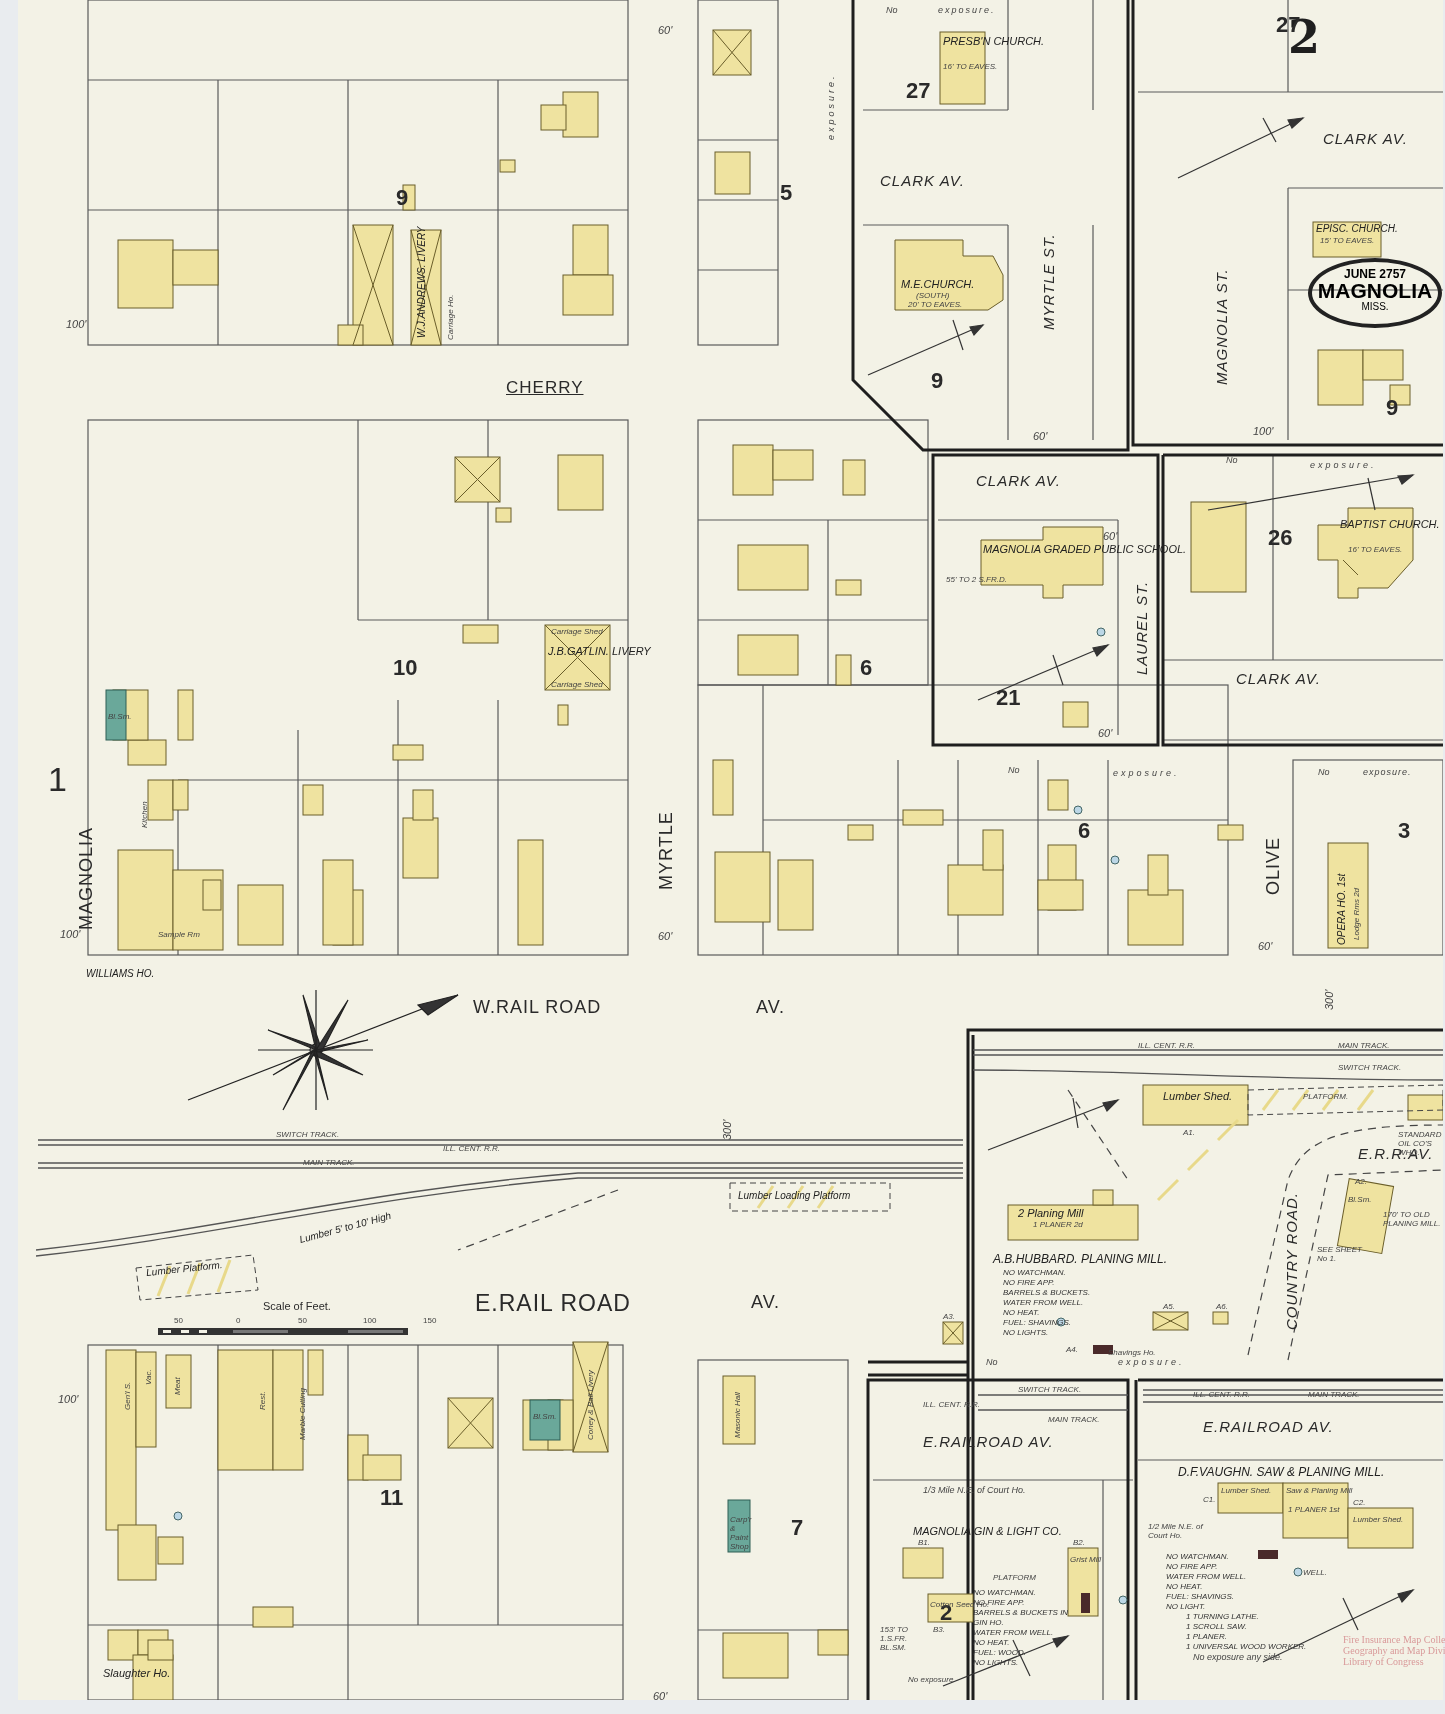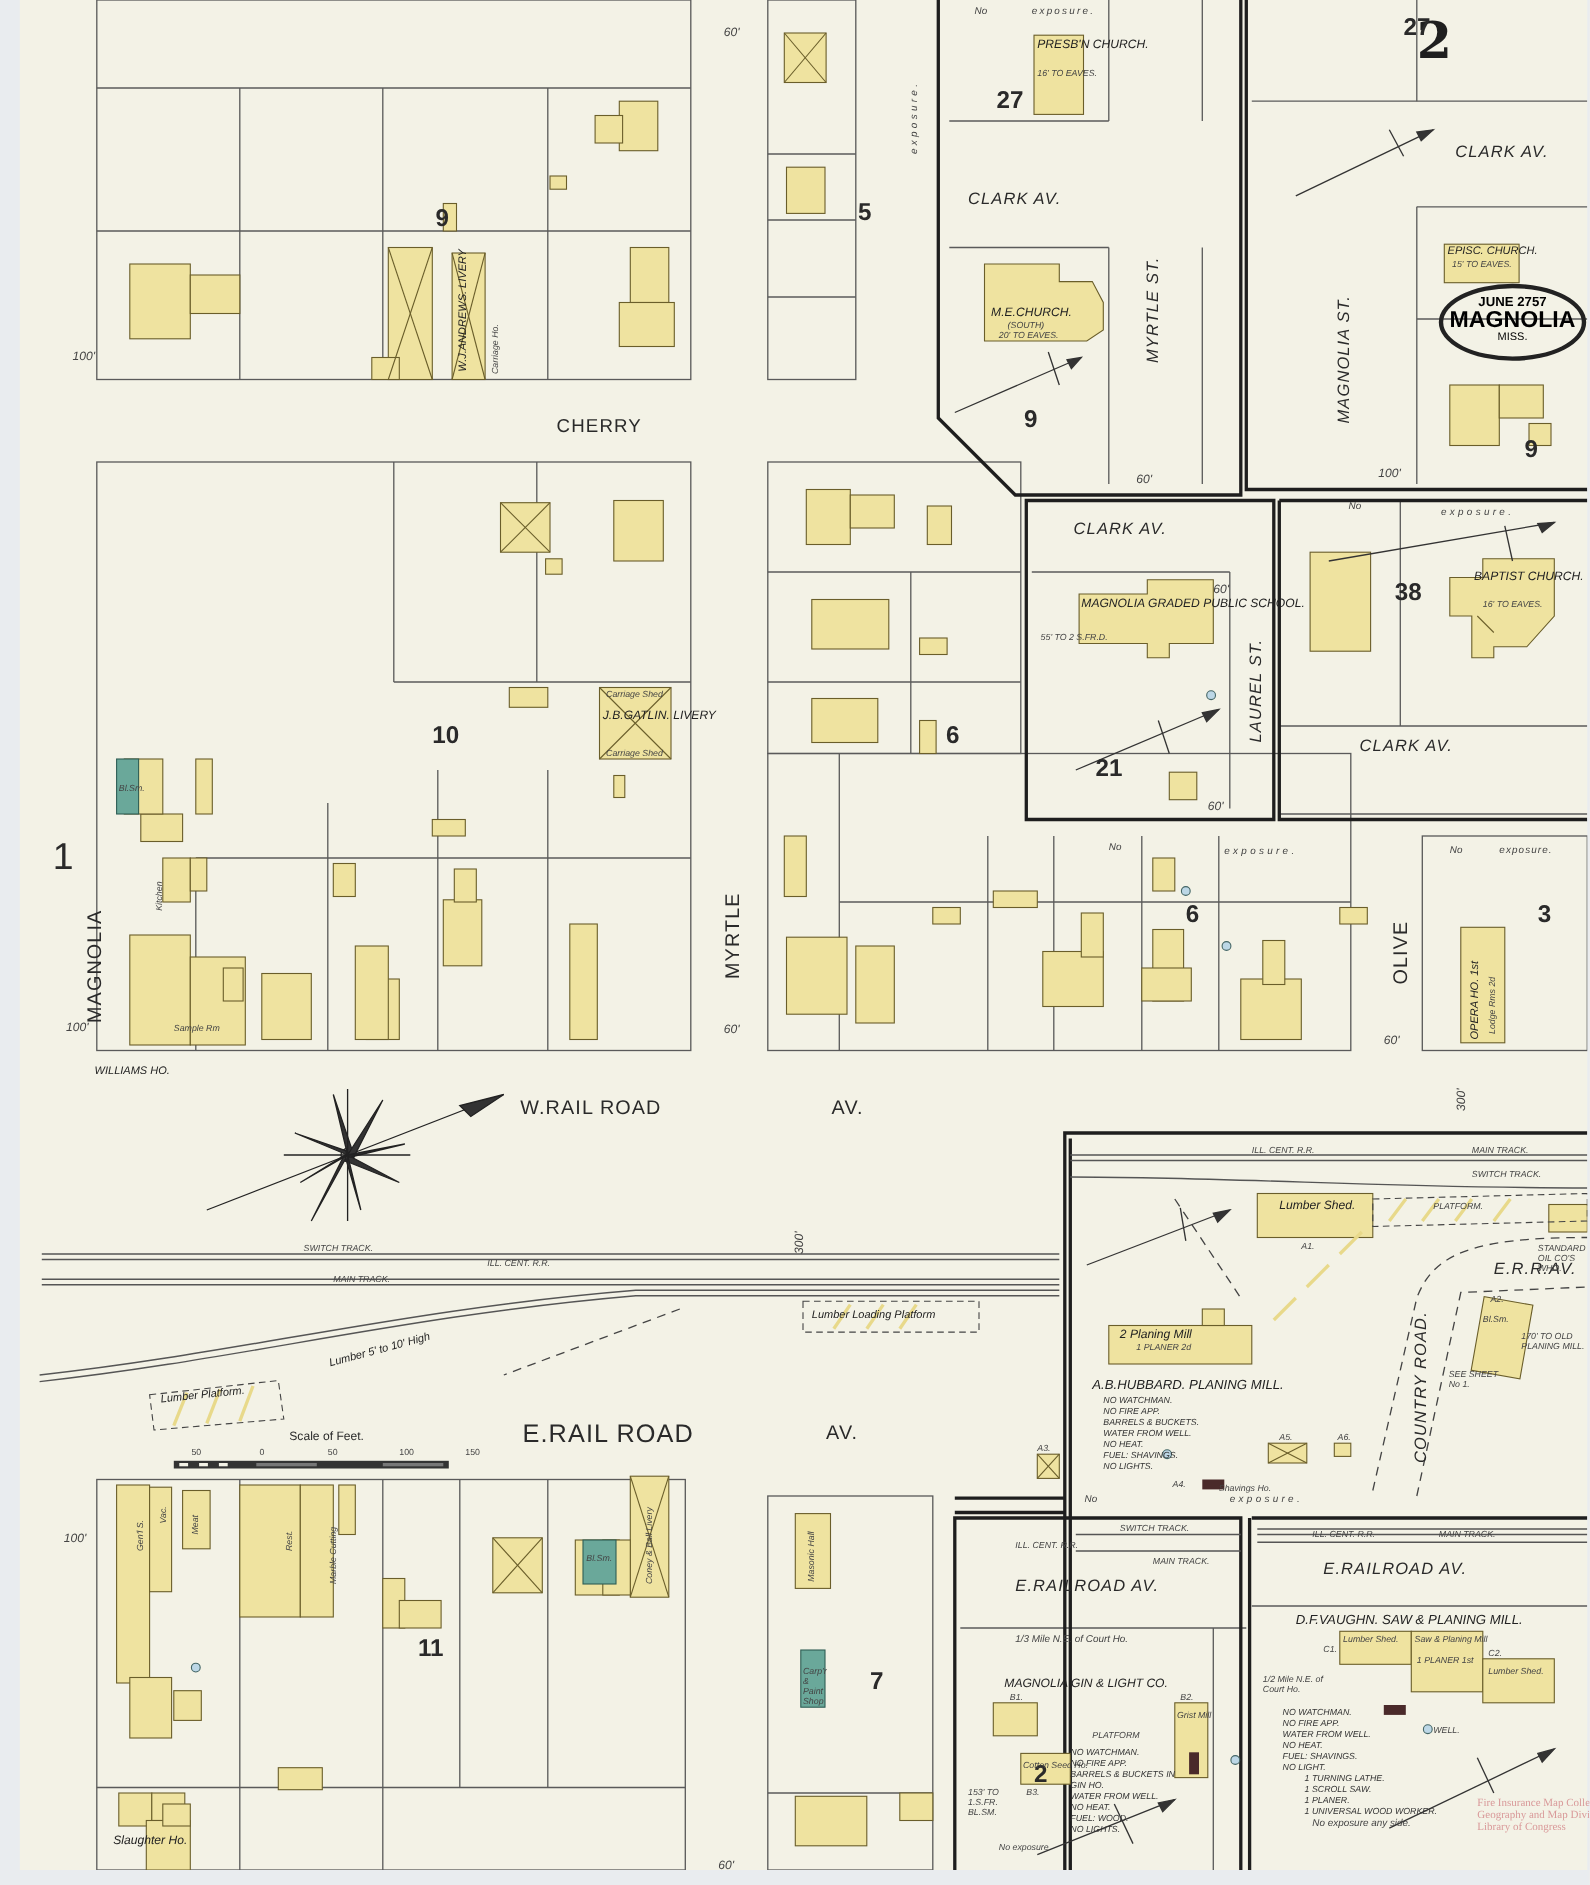--- a/index.html
+++ b/index.html
@@ -373,21 +373,21 @@
   </svg>
 
   <div class="lbl sheetnum" style="left:1270px;top:10px;">2</div>
   <div class="stamp">
     <div class="d">JUNE 2757</div>
     <div class="c">MAGNOLIA</div>
     <div class="s">MISS.</div>
   </div>
   <div class="lbl block" style="left:30px;top:760px;font-size:34px;font-weight:normal;">1</div>
 
-  <div class="lbl street" style="left:488px;top:378px;">CHERRY</div>
+  <div class="lbl street" style="left:488px;top:378px;text-decoration:underline;">CHERRY</div>
   <div class="lbl street vert" style="left:638px;top:890px;font-size:18px;">MYRTLE</div>
   <div class="lbl street vert" style="left:58px;top:930px;font-size:18px;">MAGNOLIA</div>
   <div class="lbl street vert" style="left:1245px;top:895px;font-size:18px;">OLIVE</div>
   <div class="lbl street" style="left:455px;top:997px;font-size:18px;">W.RAIL ROAD</div>
   <div class="lbl street" style="left:738px;top:997px;font-size:18px;">AV.</div>
   <div class="lbl street" style="left:457px;top:1290px;font-size:23px;">E.RAIL ROAD</div>
   <div class="lbl street" style="left:733px;top:1292px;font-size:18px;">AV.</div>
   <div class="lbl street-it" style="left:862px;top:172px;">CLARK AV.</div>
   <div class="lbl street-it" style="left:1305px;top:130px;">CLARK AV.</div>
   <div class="lbl street-it" style="left:958px;top:472px;">CLARK AV.</div>
@@ -402,21 +402,21 @@
 
   <div class="lbl block" style="left:378px;top:185px;">9</div>
   <div class="lbl block" style="left:762px;top:180px;">5</div>
   <div class="lbl block" style="left:888px;top:78px;">27</div>
   <div class="lbl block" style="left:1258px;top:12px;">27</div>
   <div class="lbl block" style="left:913px;top:368px;">9</div>
   <div class="lbl block" style="left:1368px;top:395px;">9</div>
   <div class="lbl block" style="left:375px;top:655px;">10</div>
   <div class="lbl block" style="left:842px;top:655px;">6</div>
   <div class="lbl block" style="left:978px;top:685px;">21</div>
-  <div class="lbl block" style="left:1250px;top:525px;">38</div>
+  <div class="lbl block" style="left:1250px;top:525px;">26</div>
   <div class="lbl block" style="left:1060px;top:818px;">6</div>
   <div class="lbl block" style="left:1380px;top:818px;">3</div>
   <div class="lbl block" style="left:362px;top:1485px;">11</div>
   <div class="lbl block" style="left:773px;top:1515px;">7</div>
   <div class="lbl block" style="left:922px;top:1600px;">2</div>
 
   <div class="lbl bldg" style="left:925px;top:35px;">PRESB'N CHURCH.</div>
   <div class="lbl small" style="left:925px;top:62px;">16' TO EAVES.</div>
   <div class="lbl bldg" style="left:883px;top:278px;">M.E.CHURCH.</div>
   <div class="lbl small" style="left:898px;top:291px;">(SOUTH)</div>

